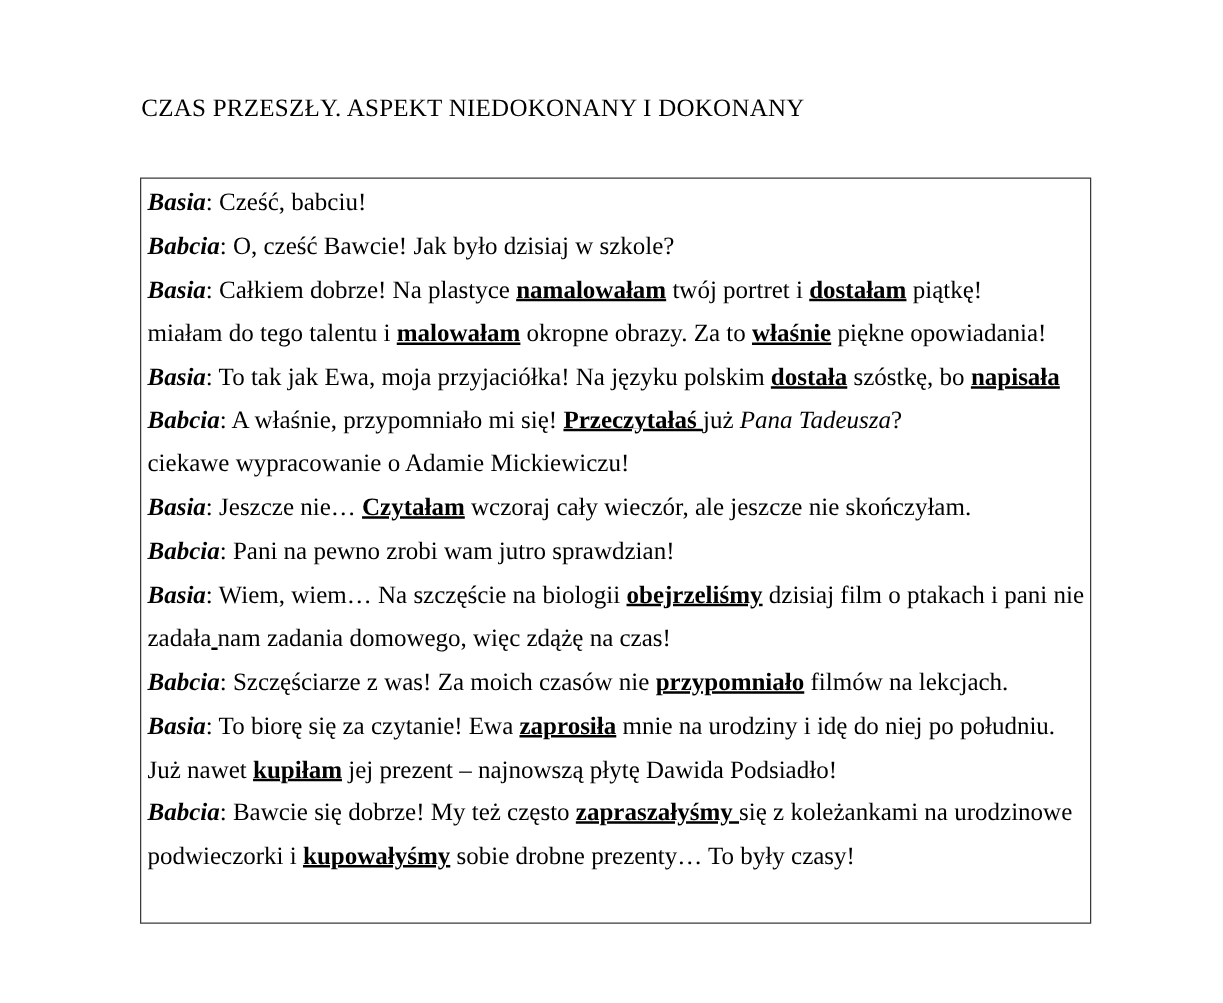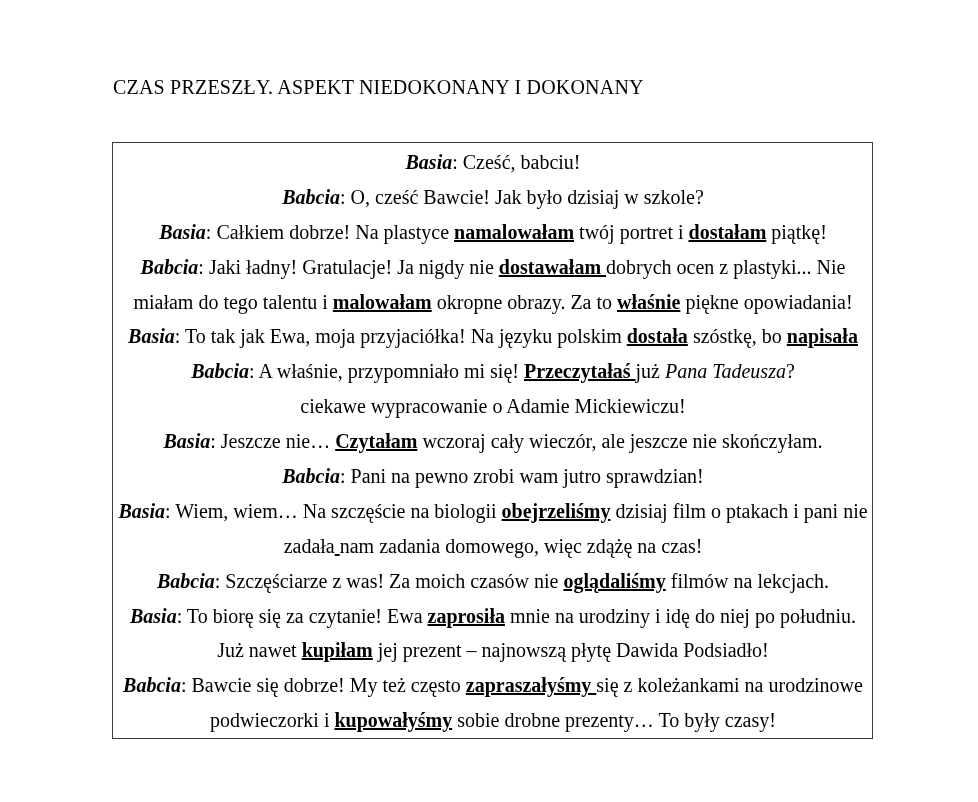--- a/index.html
+++ b/index.html
@@ -38,46 +38,44 @@
     padding: 2px 4px 0 5px;
     overflow: hidden;
     background: #ffffff;
   }
   .dialogue-line {
     font-size: 20px;
     line-height: 34.9px;
     height: 34.9px;
     white-space: pre;
     color: #000000;
-    text-align: center;
   }
   .s-name  { font-weight: bold; font-style: italic; }
   .s-plain { }
   .s-bu    { font-weight: bold; text-decoration: underline; }
   .s-i     { font-style: italic; }
   .s-u     { text-decoration: underline; }
 </style>
 </head>
 <body>
 
 <div class="page" style="background: rgb(255, 255, 255); color: rgb(0, 0, 0);">
   <h1 class="doc-title">CZAS PRZESZŁY. ASPEKT NIEDOKONANY I DOKONANY</h1>
 
   <div class="dialogue-box" id="dialogue-box" style="border-color: rgb(58, 58, 58);">
       <div class="dialogue-line"><span class="s-name">Basia</span><span class="s-plain">: Cześć, babciu!</span></div>
       <div class="dialogue-line"><span class="s-name">Babcia</span><span class="s-plain">: O, cześć Bawcie! Jak było dzisiaj w szkole?</span></div>
       <div class="dialogue-line"><span class="s-name">Basia</span><span class="s-plain">: Całkiem dobrze! Na plastyce </span><span class="s-bu">namalowałam</span><span class="s-plain"> twój portret i </span><span class="s-bu">dostałam</span><span class="s-plain"> piątkę!</span></div>
-      <div class="dialogue-line"><span class="s-name">Babcia</span><span class="s-plain">: Jaki ładny! Gratulacje! Ja nigdy nie </span><span class="s-bu">dostawałam </span><span class="s-plain">dobrych ocen z plastyki... Nie</span></div>
       <div class="dialogue-line"><span class="s-plain">miałam do tego talentu i </span><span class="s-bu">malowałam</span><span class="s-plain"> okropne obrazy. Za to </span><span class="s-bu">właśnie</span><span class="s-plain"> piękne opowiadania!</span></div>
       <div class="dialogue-line"><span class="s-name">Basia</span><span class="s-plain">: To tak jak Ewa, moja przyjaciółka! Na języku polskim </span><span class="s-bu">dostała</span><span class="s-plain"> szóstkę, bo </span><span class="s-bu">napisała</span></div>
       <div class="dialogue-line"><span class="s-name">Babcia</span><span class="s-plain">: A właśnie, przypomniało mi się! </span><span class="s-bu">Przeczytałaś </span><span class="s-plain">już </span><span class="s-i">Pana Tadeusza</span><span class="s-plain">?</span></div>
       <div class="dialogue-line"><span class="s-plain">ciekawe wypracowanie o Adamie Mickiewiczu!</span></div>
       <div class="dialogue-line"><span class="s-name">Basia</span><span class="s-plain">: Jeszcze nie… </span><span class="s-bu">Czytałam</span><span class="s-plain"> wczoraj cały wieczór, ale jeszcze nie skończyłam.</span></div>
       <div class="dialogue-line"><span class="s-name">Babcia</span><span class="s-plain">: Pani na pewno zrobi wam jutro sprawdzian!</span></div>
       <div class="dialogue-line"><span class="s-name">Basia</span><span class="s-plain">: Wiem, wiem… Na szczęście na biologii </span><span class="s-bu">obejrzeliśmy</span><span class="s-plain"> dzisiaj film o ptakach i pani nie</span></div>
       <div class="dialogue-line"><span class="s-plain">zadała</span><span class="s-u"> </span><span class="s-plain">nam zadania domowego, więc zdążę na czas!</span></div>
-      <div class="dialogue-line"><span class="s-name">Babcia</span><span class="s-plain">: Szczęściarze z was! Za moich czasów nie </span><span class="s-bu">oglądaliśmy</span><span class="s-plain"> filmów na lekcjach.</span></div>
+      <div class="dialogue-line"><span class="s-name">Babcia</span><span class="s-plain">: Szczęściarze z was! Za moich czasów nie </span><span class="s-bu">przypomniało</span><span class="s-plain"> filmów na lekcjach.</span></div>
       <div class="dialogue-line"><span class="s-name">Basia</span><span class="s-plain">: To biorę się za czytanie! Ewa </span><span class="s-bu">zaprosiła</span><span class="s-plain"> mnie na urodziny i idę do niej po południu.</span></div>
       <div class="dialogue-line"><span class="s-plain">Już nawet </span><span class="s-bu">kupiłam</span><span class="s-plain"> jej prezent – najnowszą płytę Dawida Podsiadło!</span></div>
       <div class="dialogue-line"><span class="s-name">Babcia</span><span class="s-plain">: Bawcie się dobrze! My też często </span><span class="s-bu">zapraszałyśmy </span><span class="s-plain">się z koleżankami na urodzinowe</span></div>
       <div class="dialogue-line"><span class="s-plain">podwieczorki i </span><span class="s-bu">kupowałyśmy</span><span class="s-plain"> sobie drobne prezenty… To były czasy!</span></div>
     </div>
 </div>
 
 </body></html>

